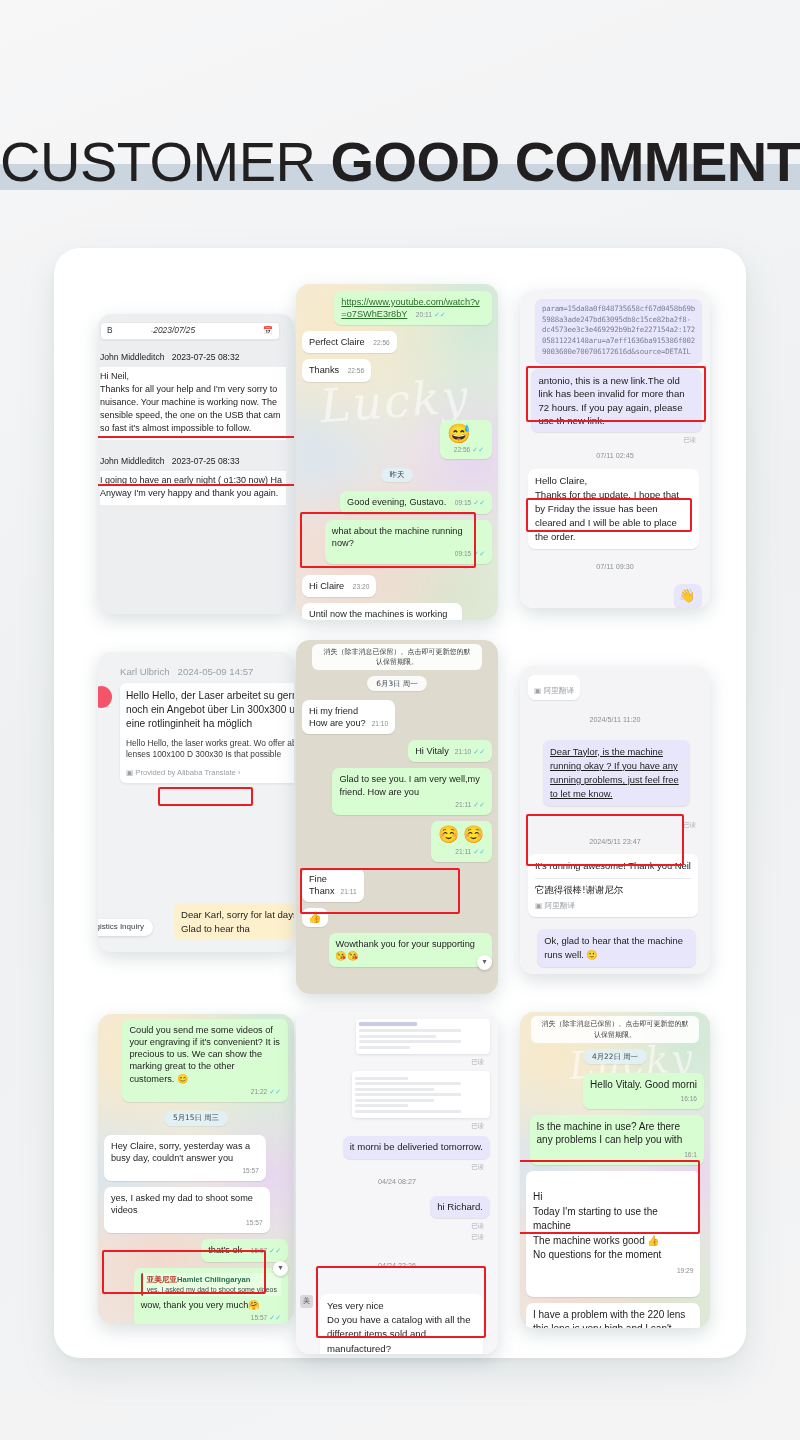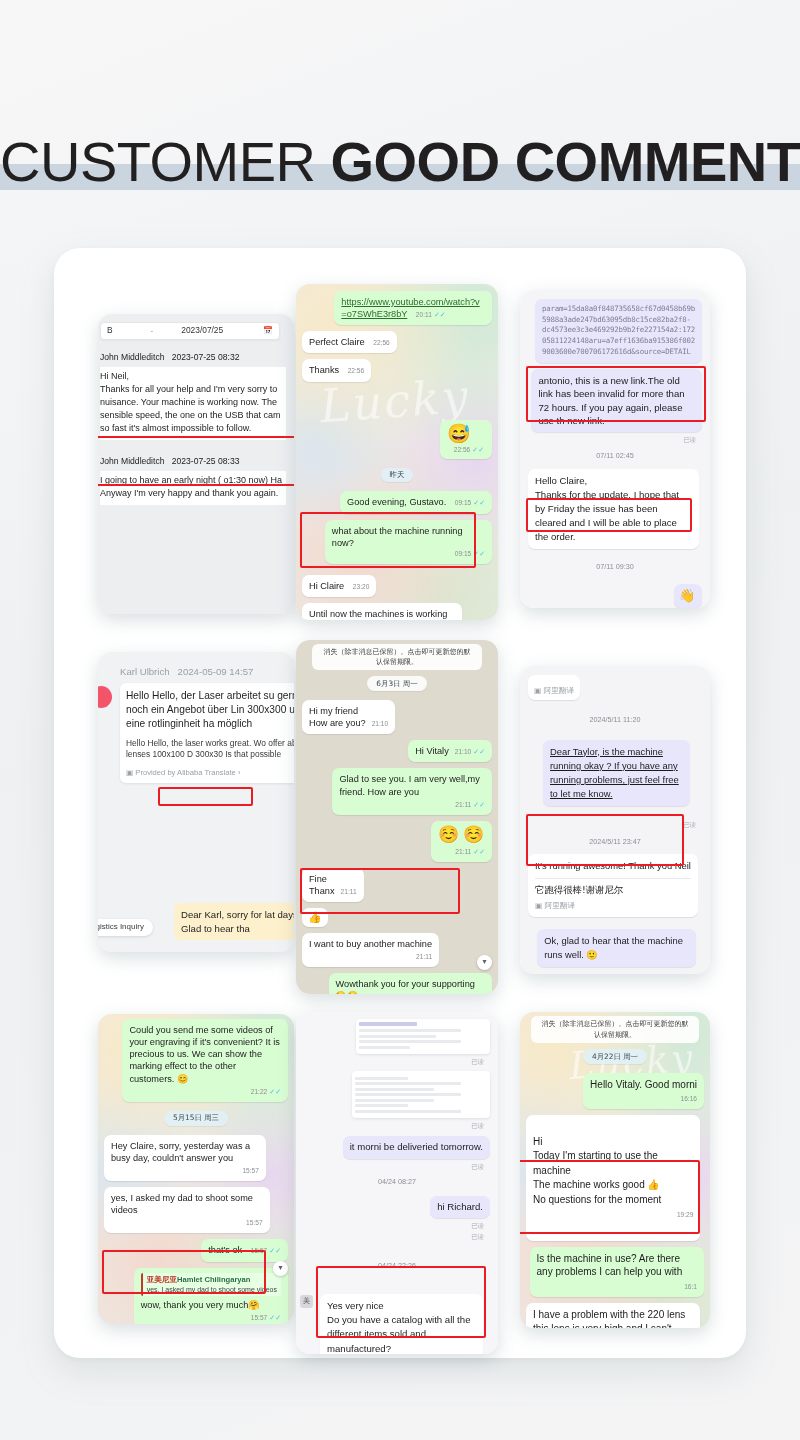--- a/index.html
+++ b/index.html
@@ -213,21 +213,21 @@
 
 <div class="panel">
 
   <div class="card z1" style="left:44px; top:66px; width:196px; height:300px;">
     <div class="inner" style="background:#eceff1;">
       <div class="wp-white" style="background:#eceef0;"></div>
       <div style="position:absolute; inset:0; padding:0 8px;">
         <div class="mailbar">
           <span>B</span>
           <span class="ico" style="margin-left:38px;">-</span>
-          <span style="margin-right:auto;margin-left:28px;">2023/07/25</span>
+          <span style="margin-right:auto;margin-left:0;font-style:italic;">2023/07/25</span>
           <span class="ico">📅</span>
         </div>
 
         <div class="mail-meta">
           <span>John Middleditch</span>
           &nbsp;&nbsp;<span>2023-07-25 08:32</span>
         </div>
         <div class="mail-body">
           <p>Hi Neil,</p>
           <p>Thanks for all your help and I'm very sorry to</p>
@@ -393,23 +393,20 @@
               <div style="text-align:right;"><span class="tm">21:11</span><span class="tick">✓✓</span></div>
             </div>
           </div>
         <div class="row l">
             <div class="bub in" style="white-space:pre-line;"><span>Fine
 Thanx</span><span class="tm">21:11</span></div>
           </div>
         <div class="row l">
             <div class="bub in" style="padding:2px 6px;"><span style="font-size:11px;">👍</span></div>
           </div>
-        <div class="row l">
-            <div class="bub in" style="max-width:88%"><span>I want to buy another machine</span><div style="text-align:right;"><span class="tm">21:11</span></div></div>
-          </div>
         <div class="row r">
             <div class="bub out" style="max-width:86%"><span>Wowthank you for your supporting 😘😘</span></div>
           </div>
 
       </div>
       <div class="scroll-fab" style="bottom:24px;">▾</div>
       <div class="redbox" style="left:4px; top:228px; width:160px; height:46px;"></div>
     </div>
   </div>
 
@@ -445,21 +442,21 @@
     </div>
   </div>
 
   <div class="card z1" style="left:44px; top:766px; width:196px; height:310px;">
     <div class="inner">
       <div class="wp-colorful"></div>
       <div class="lucky b">Lucky</div>
       <div style="position:absolute; inset:0; padding:2px 0;">
         <div class="row r">
             <div class="bub out" style="max-width:90%">
-          <span>Could you send me some videos of your engraving if it's convenient? It is precious to us. We can show  the marking effect to the other customers. 😊</span>
+          <span>Could you send me some videos of your engraving if it's convenient? It is precious to us. We can show  the marking great to the other customers. 😊</span>
           <div style="text-align:right;"><span class="tm">21:22</span><span class="tick">✓✓</span></div>
         </div>
           </div>
         <div class="center"><span class="daypill chn">5月15日 周三</span></div>
         <div class="row l">
             <div class="bub in" style="max-width:88%">
           <span>Hey Claire, sorry, yesterday was a busy day, couldn't answer you</span>
           <div style="text-align:right;"><span class="tm">15:57</span></div>
         </div>
           </div>
@@ -545,35 +542,35 @@
       <div class="lucky" style="top:8%; left:26%; font-size:38px;">Lucky</div>
       <div style="position:absolute; inset:0; padding:4px 0;">
         <div class="center"><div style="display:inline-block; background:rgba(255,255,255,.9); border-radius:6px; padding:3px 8px; font-size:7px; line-height:1.5; color:#3a3a3a; max-width:88%;" class="chn">消失（除非消息已保留）。点击即可更新您的默认保留期限。</div></div>
         <div class="center"><span class="daypill chn">4月22日 周一</span></div>
         <div class="row r">
             <div class="bub out" style="max-width:92%; font-size:10px;">
           <span>Hello Vitaly. Good morni</span>
           <div style="text-align:right;"><span class="tm">16:16</span></div>
         </div>
           </div>
+        <div class="row r">
+            <div class="bub out" style="max-width:98%; font-size:10px;">
+          <span>Is the machine in use? Are there any problems I can help you with</span>
+          <div style="text-align:right;"><span class="tm">16:1</span></div>
+        </div>
+          </div>
         <div class="row l">
             <div class="bub in" style="max-width:98%; font-size:10px; line-height:1.45; white-space:pre-line;">
           <span>Hi
 Today I'm starting to use the machine
 The machine works good 👍
 No questions for the moment</span>
           <div style="text-align:right;"><span class="tm">19:29</span></div>
         </div>
           </div>
-        <div class="row r">
-            <div class="bub out" style="max-width:98%; font-size:10px;">
-          <span>Is the machine in use? Are there any problems I can help you with</span>
-          <div style="text-align:right;"><span class="tm">16:1</span></div>
-        </div>
-          </div>
         <div class="row l">
             <div class="bub in" style="max-width:98%; font-size:10px; line-height:1.45;">
           <span>I have a problem with the 220 lens this lens is very high and I can't install it</span>
           
         </div>
           </div>
       </div>
       <div class="redbox" style="left:-20px; top:148px; width:200px; height:74px;"></div>
     </div>
   </div>

